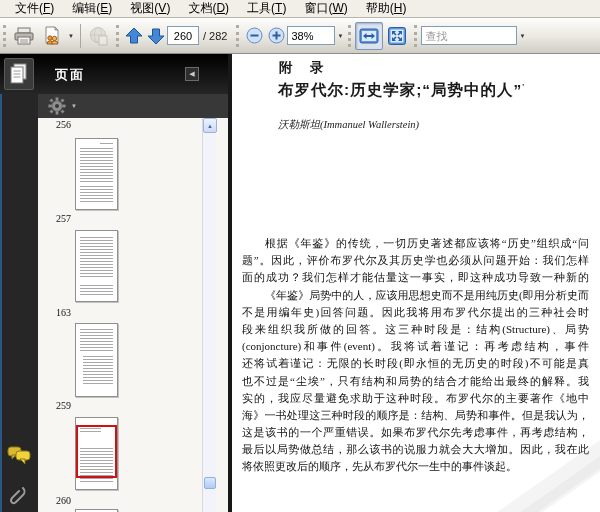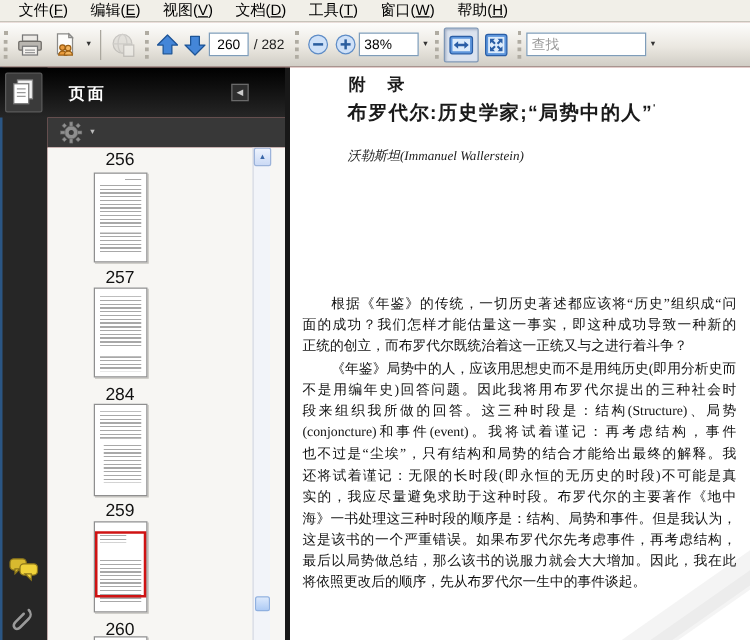--- a/index.html
+++ b/index.html
@@ -44,22 +44,22 @@
     display:flex; align-items:center; justify-content:center; }
   .panel-title { position:absolute; left:55px; top:12px; color:#fff; font-size:13px;
     font-weight:bold; letter-spacing:2px; }
   .collapse-btn { position:absolute; left:185px; top:13px; width:14px; height:14px;
     background:#2e2e2e; border:1px solid #6a6a6a; color:#ccc; font-size:7px;
     display:flex; align-items:center; justify-content:center; }
   .options-row { position:absolute; left:38px; top:94px; width:190px; height:24px;
     background:#383838; display:flex; align-items:center; padding-left:10px; gap:3px; }
   .thumb-list { position:absolute; left:38px; top:118px; width:190px; height:394px;
     background:#f7f6f3; overflow:hidden; }
-  .thumb-label { position:absolute; width:80px; left:18px; text-align:center;
-    font-size:14px; color:#111; }
+  .thumb-label { position:absolute; width:80px; left:18px; 
+    font-size:10px; color:#111;font-family:Liberation Serif, serif; }
   .page-thumb { position:absolute; left:37px; width:43px; background:#fff;
     border:1px solid #8f8f8f; box-shadow:1px 1px 0 #c4c2bd; }
   .thumb-lines { position:absolute; left:4px; right:4px;
     background:repeating-linear-gradient(#a8a8a8 0 1px, transparent 1px 3px); }
   .thumb-sel-box { position:absolute; left:0px; right:0px; border:2px solid #cf1313; }
 
   
   .scrollbar { position:absolute; left:164px; top:0; width:14px; height:394px;
     background:#f2f4f9; border-left:1px solid #d6d9e2; }
   .sb-btn { position:absolute; left:0; width:14px; height:15px;
@@ -274,21 +274,21 @@
       <div class="thumb-lines" style="top:9px; height:34px;"></div>
       <div class="thumb-lines" style="top:47px; height:18px;"></div>
       <div class="thumb-lines" style="top:4px; height:2px; left:24px;"></div>
     </div>
     <div class="thumb-label" style="top:95px;">257</div>
 
     <div class="page-thumb" style="top:112px; height:72px;">
       <div class="thumb-lines" style="top:6px; height:42px;"></div>
       <div class="thumb-lines" style="top:54px; height:12px;"></div>
     </div>
-    <div class="thumb-label" style="top:189px;">284</div>
+    <div class="thumb-label" style="top:189px;">163</div>
 
     <div class="page-thumb" style="top:205px; height:74px;">
       <div class="thumb-lines" style="top:5px; height:22px;"></div>
       <div class="thumb-lines" style="top:32px; height:30px; left:7px;"></div>
     </div>
     <div class="thumb-label" style="top:282px;">259</div>
 
     <div class="page-thumb" style="top:299px; height:73px;">
       <div class="thumb-lines" style="top:10px; height:6px; right:16px;"></div>
       <div class="thumb-lines" style="top:30px; height:36px;"></div>
@@ -323,28 +323,28 @@
   </div>
 
   <div class="doc-divider"></div>
   <div class="doc-page">
     <div class="doc-h-small">附　录</div>
     <div class="doc-h-main"><span>布罗代尔:历史学家;“局势中的人”</span><sup>'</sup></div>
     <div class="doc-author">沃勒斯坦(Immanuel Wallerstein)</div>
 
     <div class="doc-body">
       <div class="doc-line indent">根据《年鉴》的传统，一切历史著述都应该将“历史”组织成“问</div>
+      <div class="doc-line">题”。因此，评价布罗代尔及其历史学也必须从问题开始：我们怎样</div>
       <div class="doc-line">面的成功？我们怎样才能估量这一事实，即这种成功导致一种新的</div>
-      <div class="doc-line para-end">正统的创立，而布罗代尔既统治着这一正统又与之进行着斗争？</div>
       <div class="doc-line indent">《年鉴》局势中的人，应该用思想史而不是用纯历史(即用分析史而</div>
       <div class="doc-line">不是用编年史)回答问题。因此我将用布罗代尔提出的三种社会时</div>
       <div class="doc-line">段来组织我所做的回答。这三种时段是：结构(Structure)、局势</div>
       <div class="doc-line">(conjoncture)和事件(event)。我将试着谨记：再考虑结构，事件</div>
+      <div class="doc-line">还将试着谨记：无限的长时段(即永恒的无历史的时段)不可能是真</div>
       <div class="doc-line">也不过是“尘埃”，只有结构和局势的结合才能给出最终的解释。我</div>
-      <div class="doc-line">还将试着谨记：无限的长时段(即永恒的无历史的时段)不可能是真</div>
       <div class="doc-line">实的，我应尽量避免求助于这种时段。布罗代尔的主要著作《地中</div>
       <div class="doc-line">海》一书处理这三种时段的顺序是：结构、局势和事件。但是我认为，</div>
       <div class="doc-line">这是该书的一个严重错误。如果布罗代尔先考虑事件，再考虑结构，</div>
       <div class="doc-line">最后以局势做总结，那么该书的说服力就会大大增加。因此，我在此</div>
       <div class="doc-line para-end">将依照更改后的顺序，先从布罗代尔一生中的事件谈起。</div>
     </div>
 
     <div class="watermark"></div>
     <div class="watermark2"></div>
   </div>

